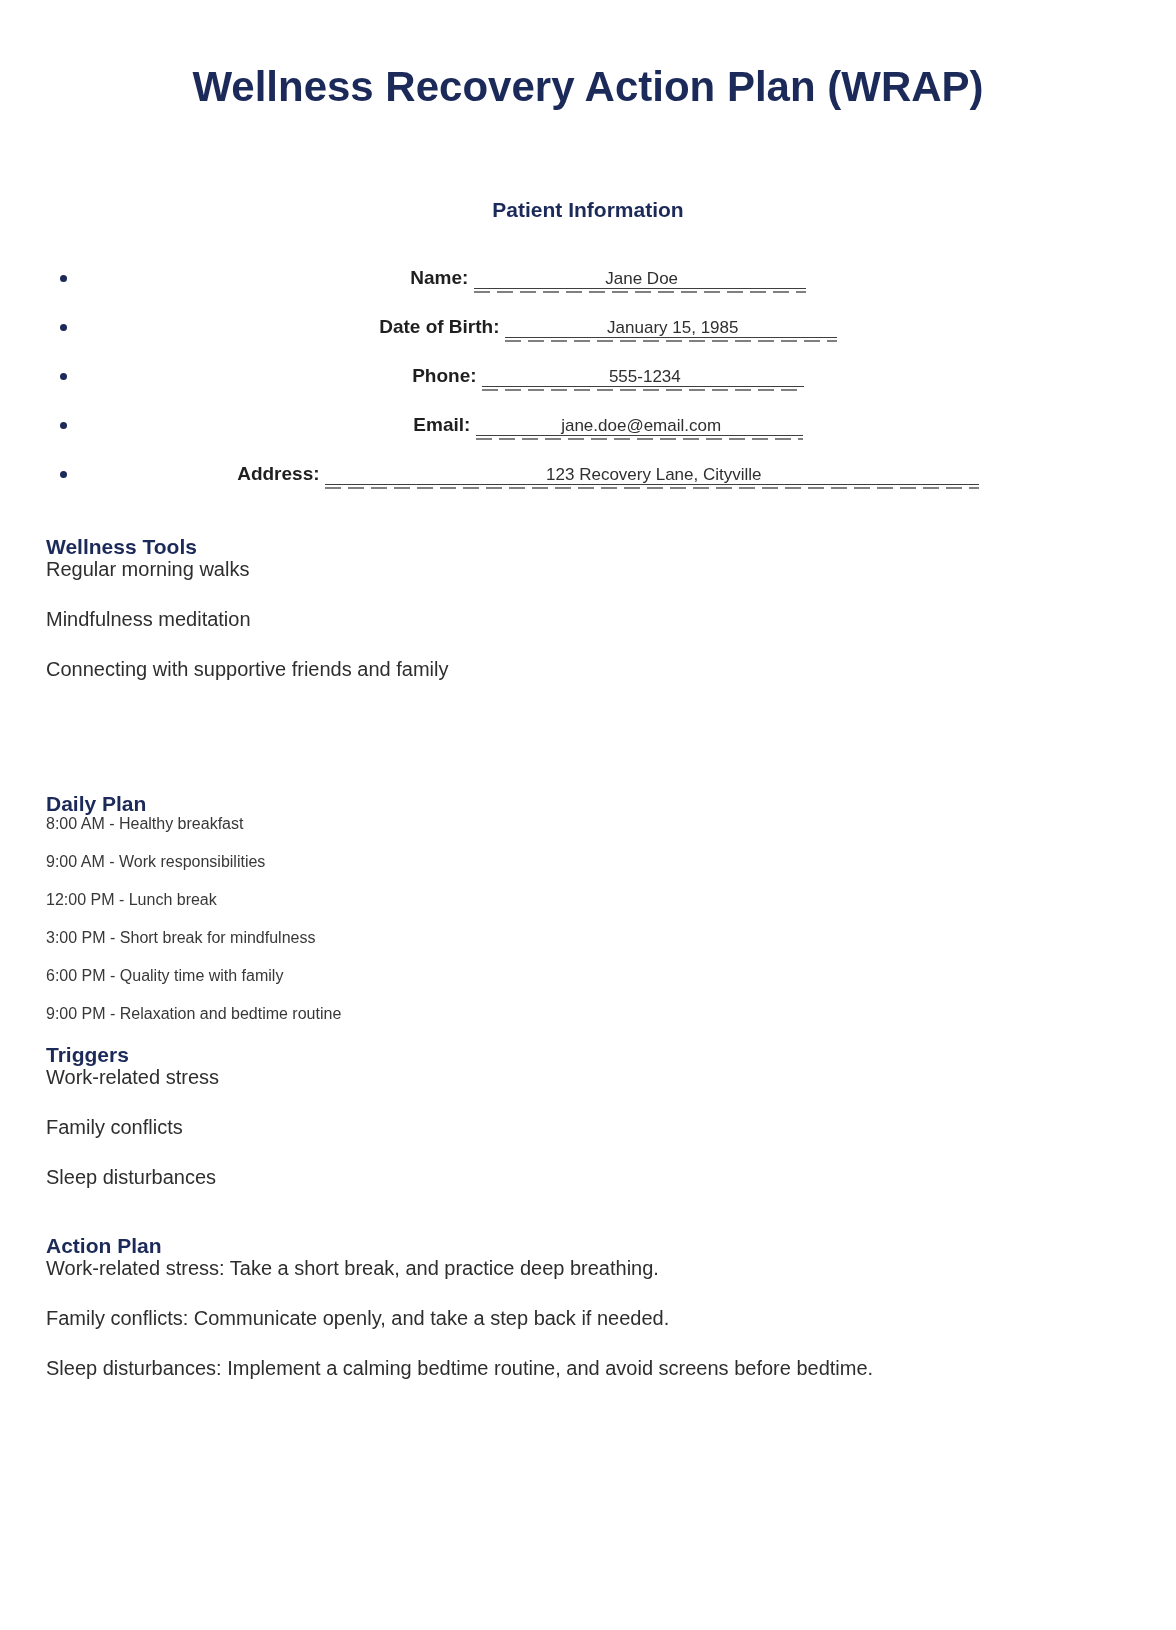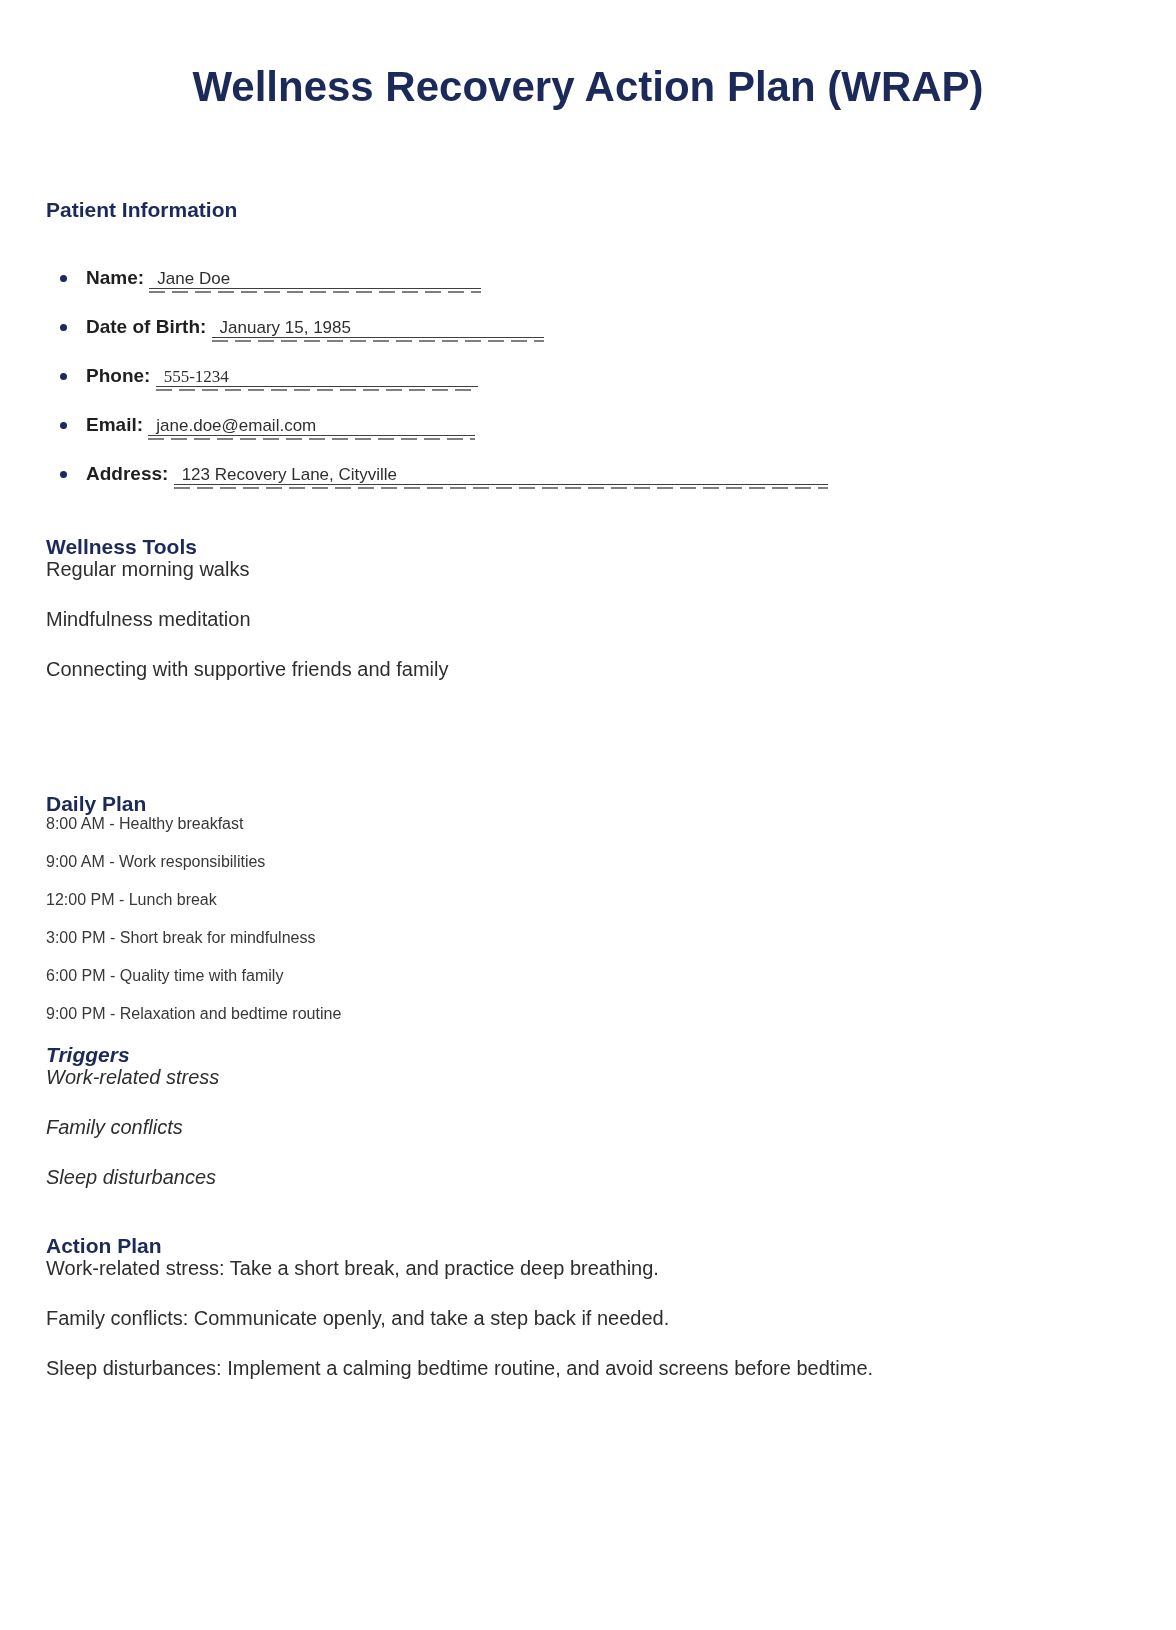--- a/index.html
+++ b/index.html
@@ -27,21 +27,21 @@
     color: #1c2a5a;
   }
   h2.sec-heading {
     margin: 0;
     font-size: 21px;
     font-weight: bold;
     line-height: 23px;
     color: #1c2a5a;
   }
   
-  .patient-section { margin-top: 88px; }
+  .patient-section { margin-top: 88px; text-align: center; }
   ul.patient-list {
     list-style: none;
     margin: 45px 0 0 0;
     padding: 0;
   }
   ul.patient-list li {
     position: relative;
     padding-left: 40px;
     margin: 0 0 22px 0;
     font-size: 19px;
@@ -71,40 +71,40 @@
     background-image:
       linear-gradient(#3f3f3f, #3f3f3f),
       repeating-linear-gradient(to right, #808080 0 16px, transparent 16px 23px);
     background-size: 100% 1px, 100% 2px;
     background-position: 0 calc(100% - 4px), 0 100%;
     background-repeat: no-repeat, no-repeat;
     vertical-align: baseline;
   }
   .w-name    { min-width: 320px; }
   .w-dob     { min-width: 320px; }
-  .w-phone   { min-width: 310px; font-family: Liberation Serif, serif; }
+  .w-phone   { min-width: 310px; }
   .w-email   { min-width: 315px; }
   .w-address { min-width: 642px; }
 
   
   .sec p.item {
     margin: 0 0 28px 0;
     font-size: 20px;
     line-height: 22px;
     color: #2e2e2e;
   }
   .sec-wellness { margin-top: 46px; }
   .sec-daily    { margin-top: 112px; }
   .sec-daily p.item {
     font-size: 16px;
     line-height: 17px;
     margin: 0 0 21px 0;
     color: #383838;
   }
-  .sec-triggers { margin-top: 16px; font-style: italic; }
+  .sec-triggers { margin-top: 16px; }
   .sec-action   { margin-top: 46px; }
 </style>
 </head>
 <body>
 
 <div class="page">
 
   <h1 class="doc-title">Wellness Recovery Action Plan (WRAP)</h1>
 
   <section class="patient-section">

